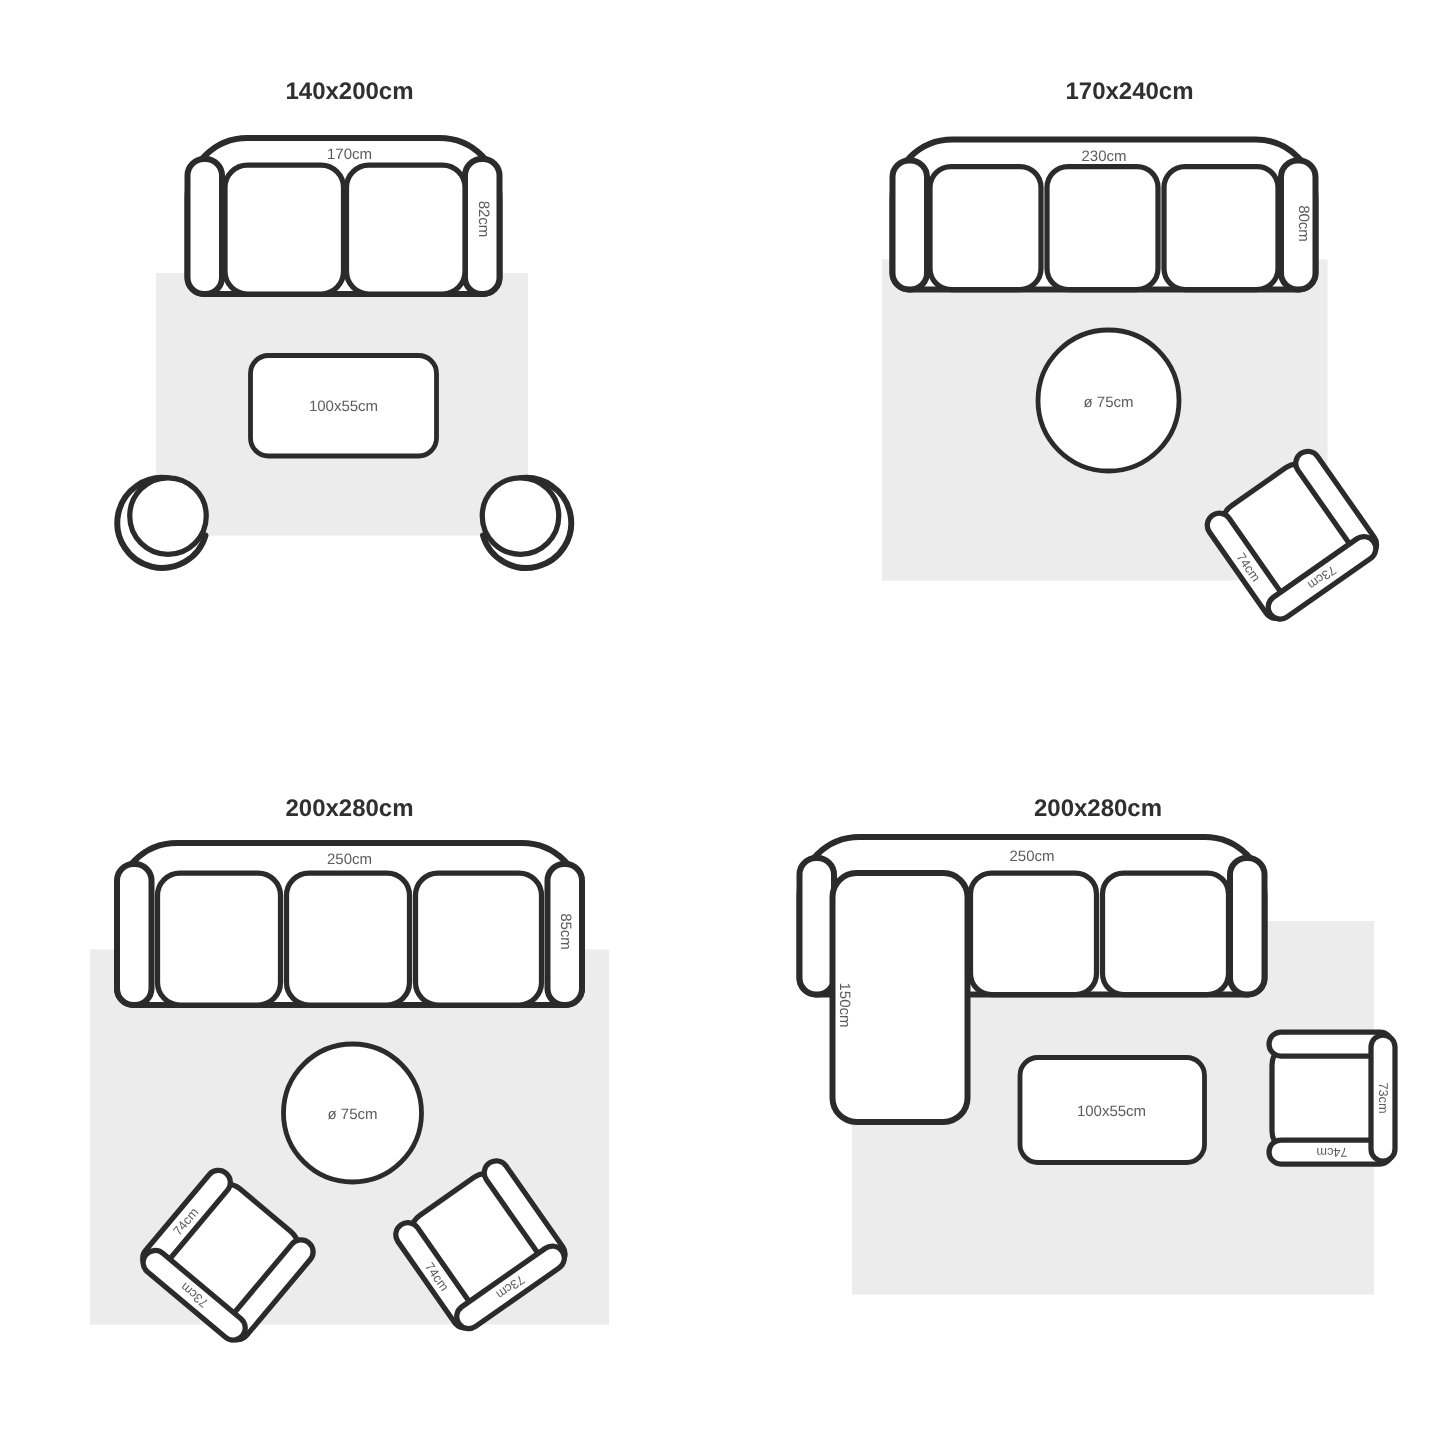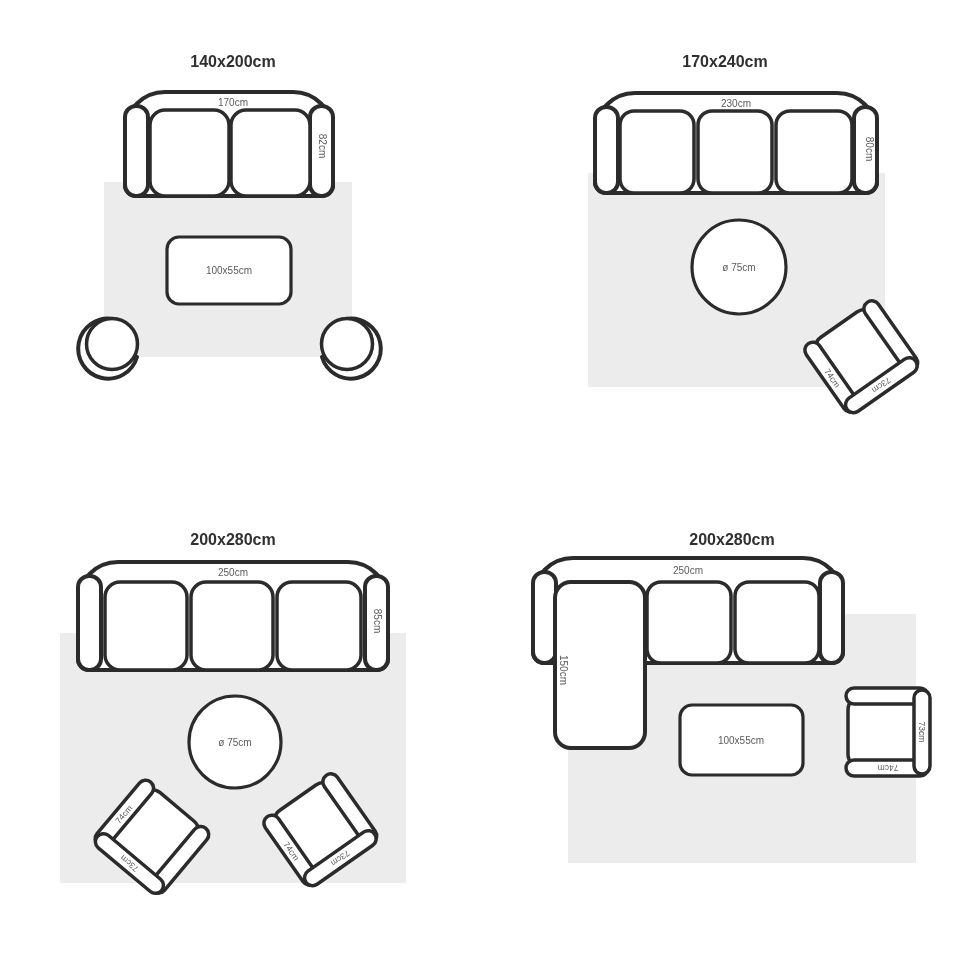--- a/index.html
+++ b/index.html
@@ -73,21 +73,21 @@
         <rect class="ln" x="310" y="106" width="23" height="90" rx="11"></rect>
         <rect class="ln35" x="150" y="110" width="79" height="86" rx="15"></rect>
         <rect class="ln35" x="231" y="110" width="79" height="86" rx="15"></rect>
         <text class="dim" x="233" y="106">170cm</text>
         <text class="dim" x="322" y="149" transform="rotate(90 322 146)">82cm</text>
       </g>
     </svg>
   </div>
 
   <div class="quadrant q-tr">
-    <div class="q-title" style="left:240px">170x240cm</div>
+    <div class="q-title" style="left:268px">170x240cm</div>
     <svg class="scene" width="485" height="485" viewBox="0 0 485 485">
 
       <rect class="rug" x="103" y="173" width="297" height="214"></rect>
 
       <g>
         <circle class="ln3" cx="254" cy="267" r="47"></circle>
         <text class="dim" x="254" y="271">ø 75cm</text>
       </g>
 
       <g transform="translate(378,359) rotate(-35)">

